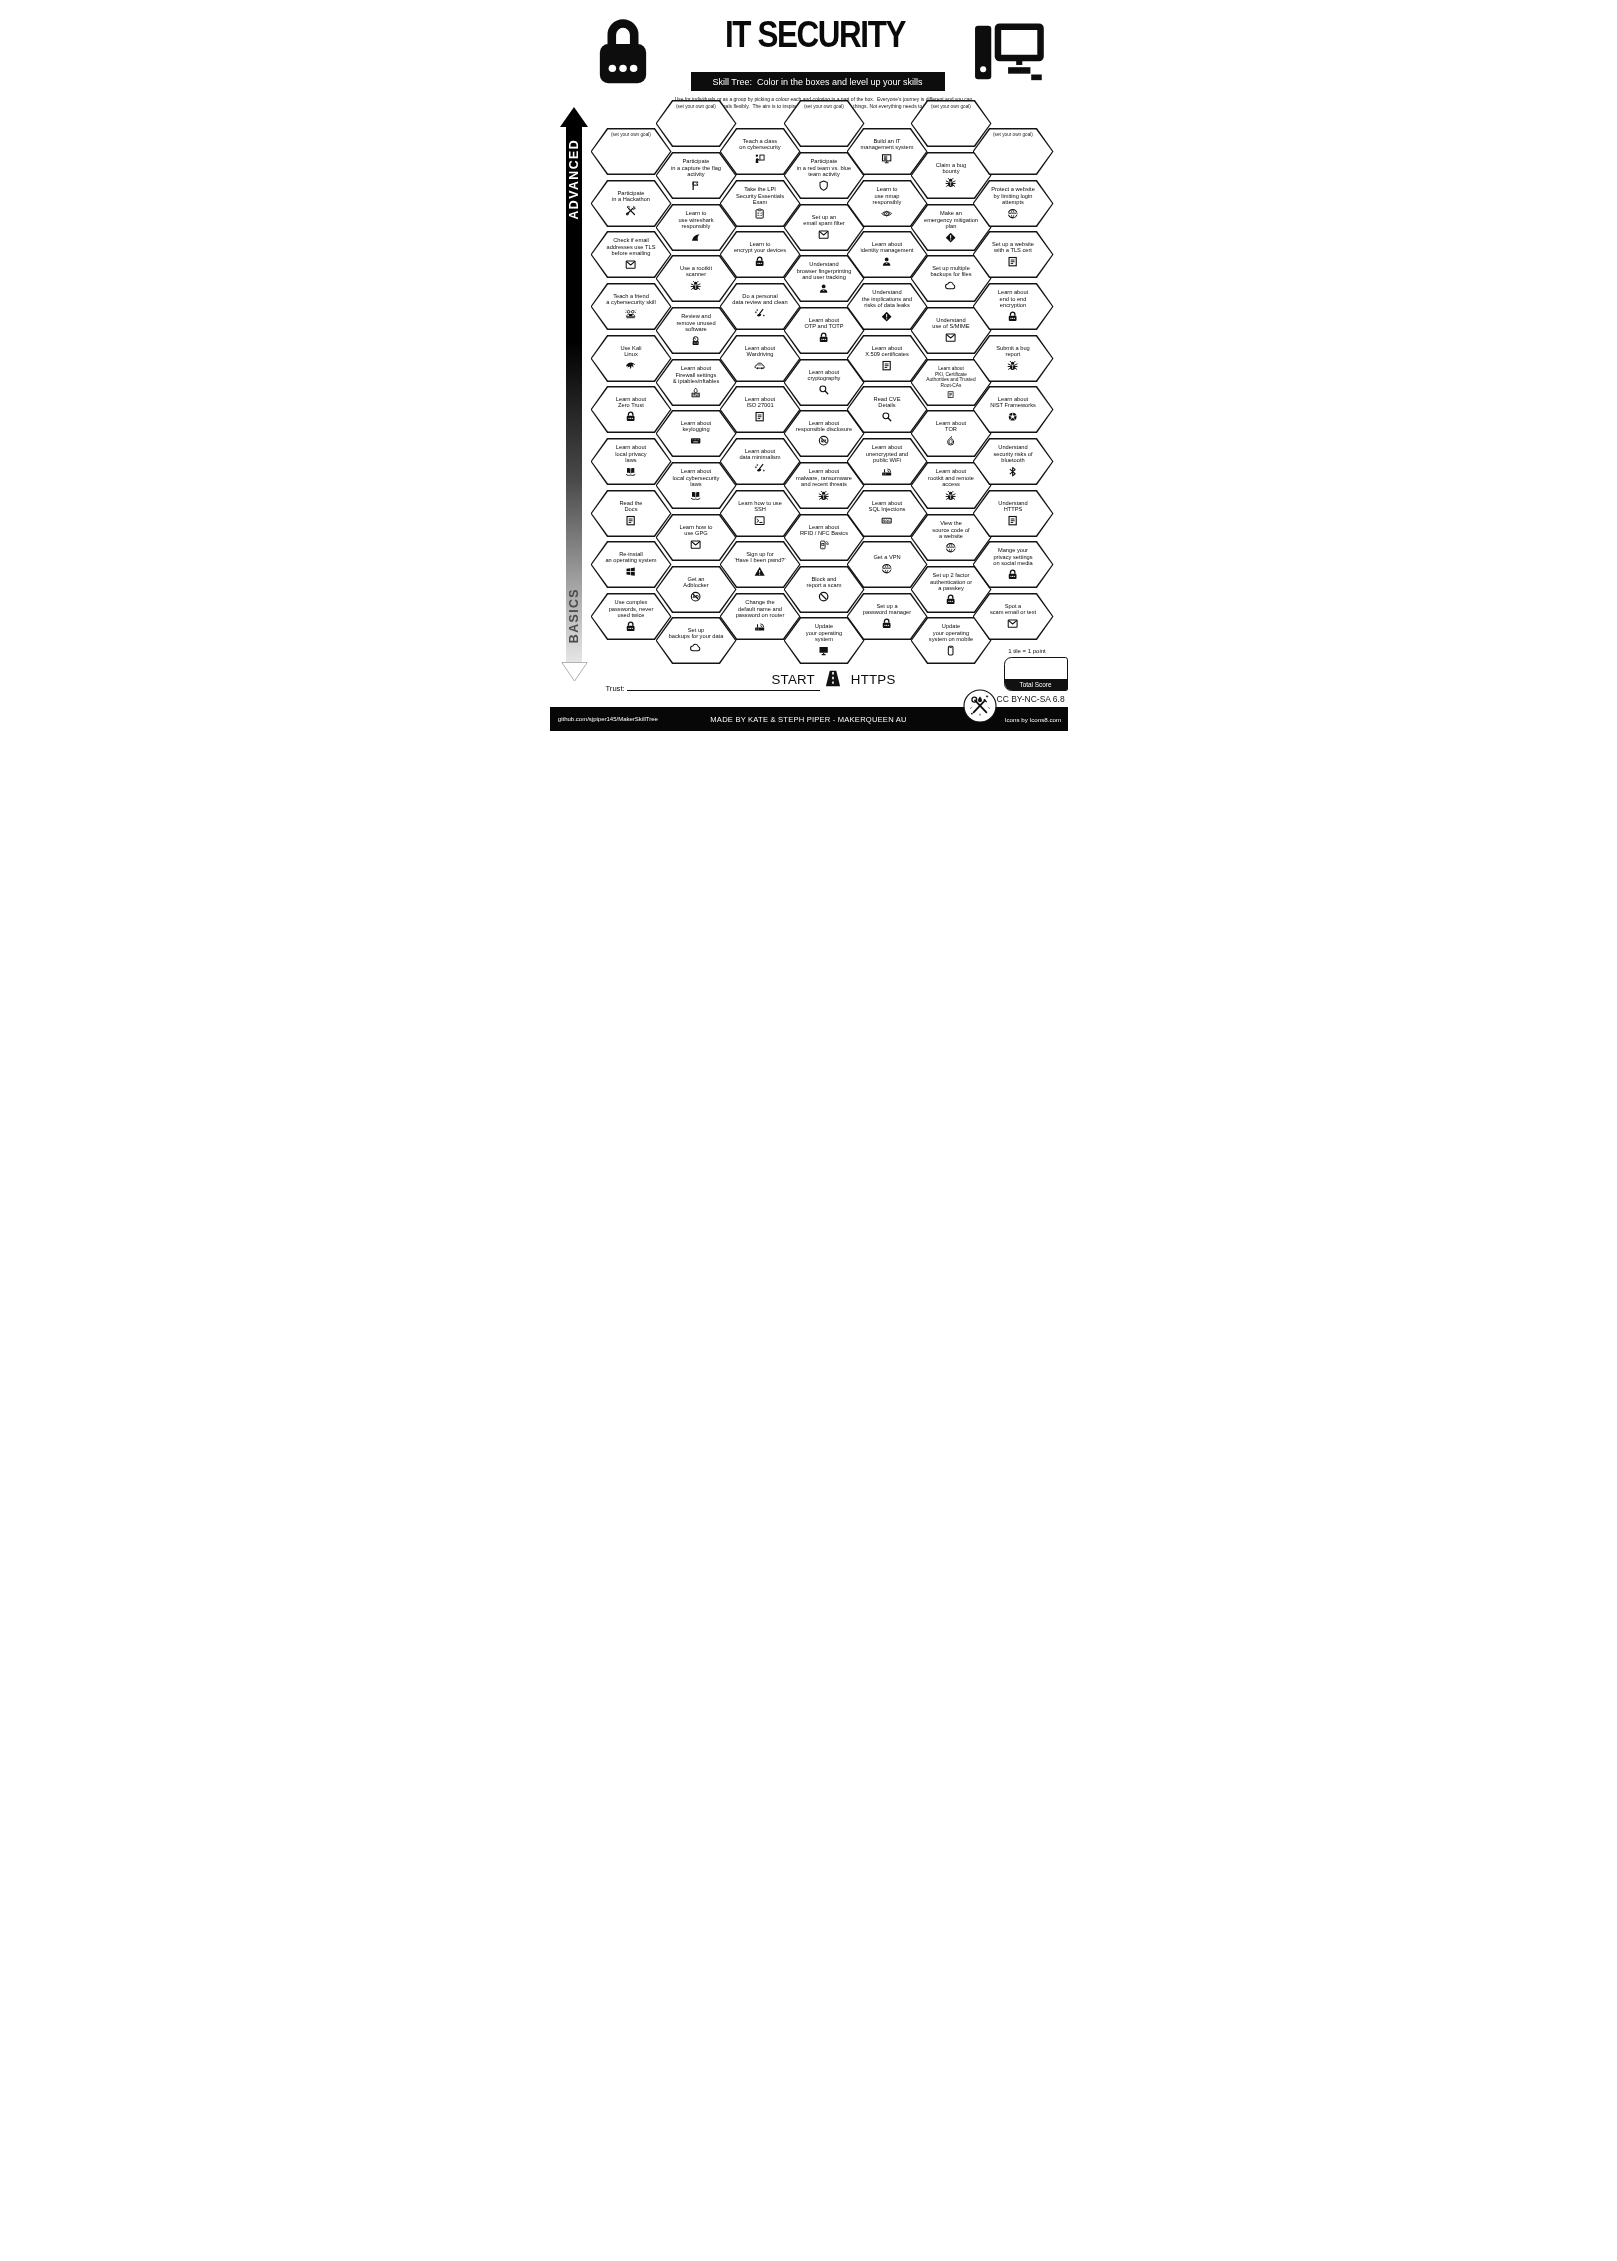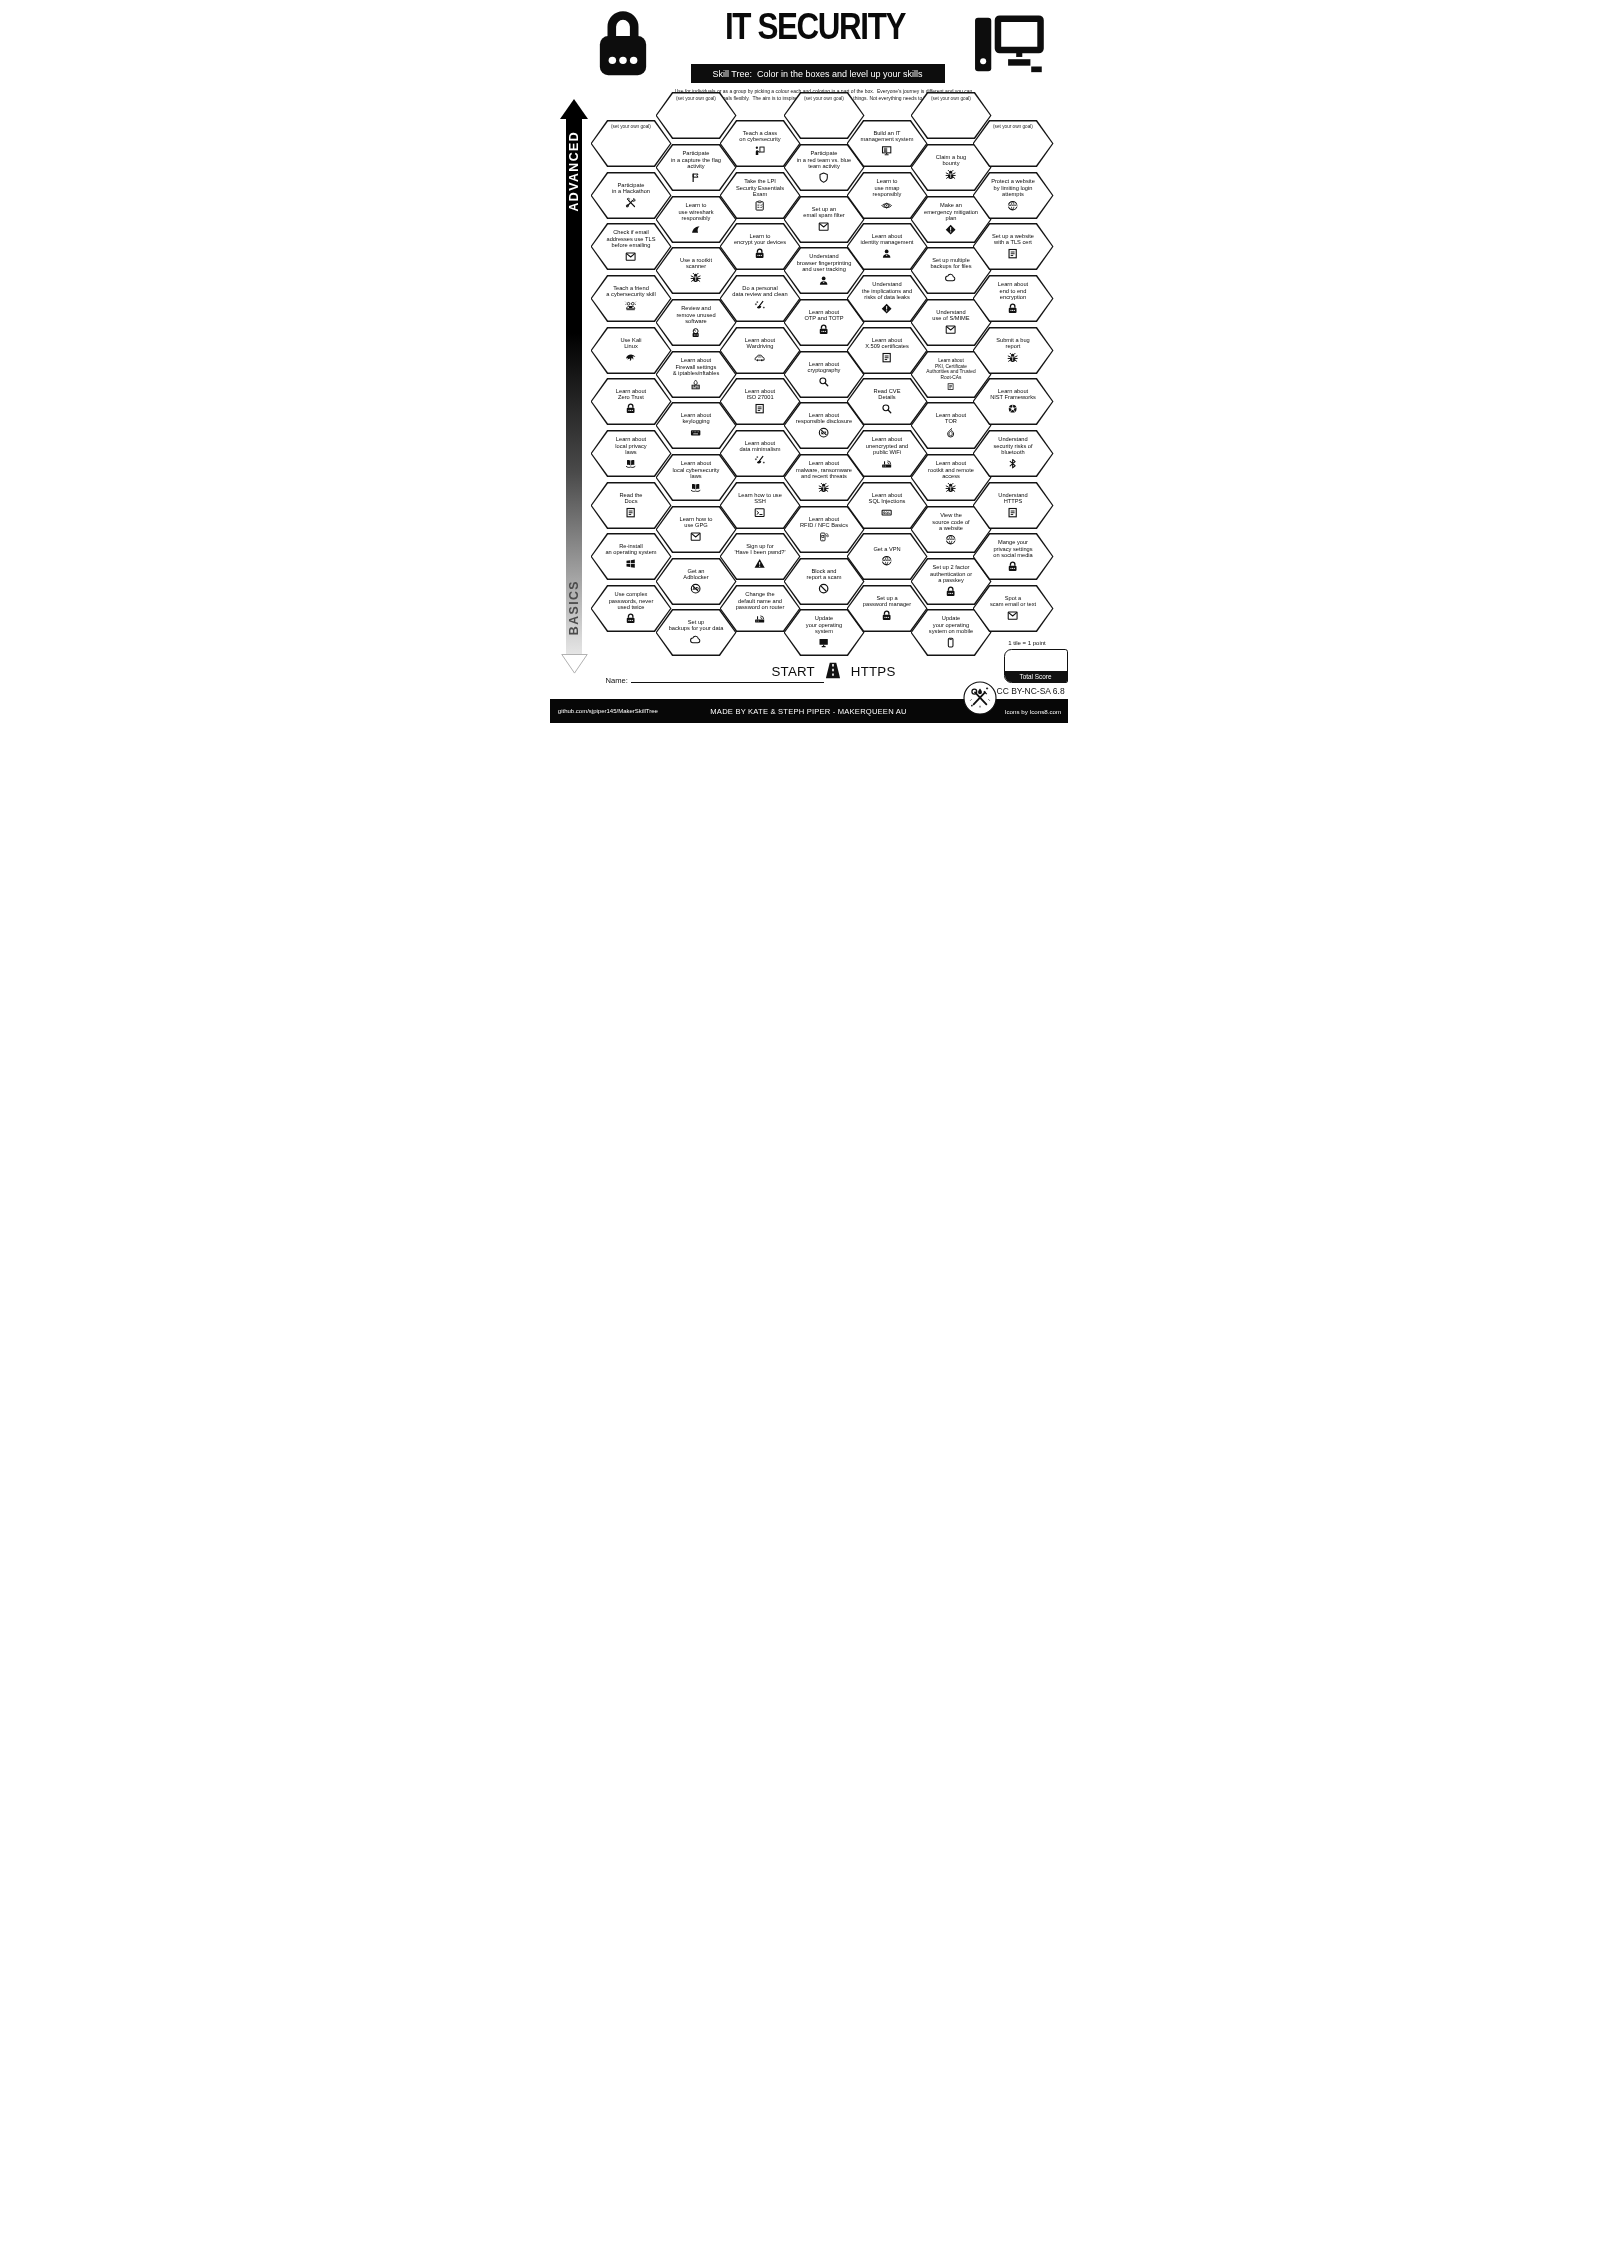--- a/index.html
+++ b/index.html
@@ -1,17 +1,17 @@
 <!DOCTYPE html>
 <html style="font-size:7.4px"><head>
 <meta charset="utf-8">
 <style>
   html,body{margin:0;padding:0;background:#fff;}
   body{font-family:"Liberation Sans","DejaVu Sans",sans-serif;color:#0c0c0c;}
-  #canvas{position:relative;width:518px;height:724px;background:#fff;overflow:hidden;margin:0 auto;}
+  #canvas{position:relative;width:518px;height:724px;background:#fff;overflow:hidden;margin:8px auto;}
 
   
   .page-title{position:absolute;left:152px;top:4.6px;width:226px;text-align:center;
     font-size:32px;font-weight:900;letter-spacing:-1.4px;transform:scale(.98,1.18);transform-origin:center top;
     color:#0a0a0a;white-space:nowrap;}
   .subtitle-bar{position:absolute;left:141px;top:64px;width:254px;height:19.3px;background:#0d0d0d;
     display:flex;align-items:center;justify-content:center;text-decoration:underline;}
   .subtitle-bar span{color:#fff;font-size:9px;white-space:pre;}
   .desc{position:absolute;left:69px;top:88px;width:410px;text-align:center;font-size:5px;line-height:1.38;color:#161616;}
   .desc div{white-space:pre;}
@@ -1200,21 +1200,21 @@
             <div>scam email or text</div>
           </div>
           <svg class="hex-icon" viewBox="0 0 29 29" width="13.3" height="13.3">
             <use href="#i-envelope"></use>
           </svg>
         </div>
       </div>
     </div>
 
   <div class="name-row">
-    <span>Name:</span><span class="name-line"></span>
+    <span>Trust:</span><span class="name-line"></span>
   </div>
 
   <div class="start-row">
     <span class="start-word">START</span>
     <svg width="26" height="23" viewBox="0 0 24 24" style="margin-top:-0.9px">
         <use href="#i-road"></use>
       </svg>
     <span class="start-word">HTTPS</span>
   </div>
 

